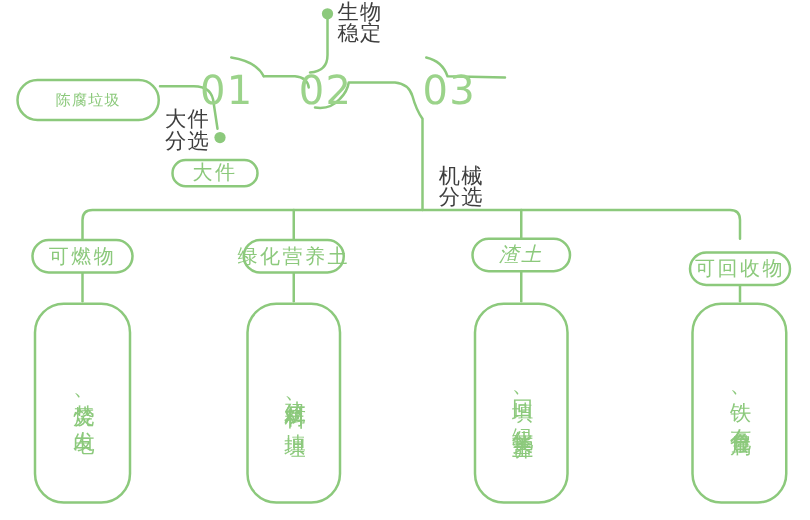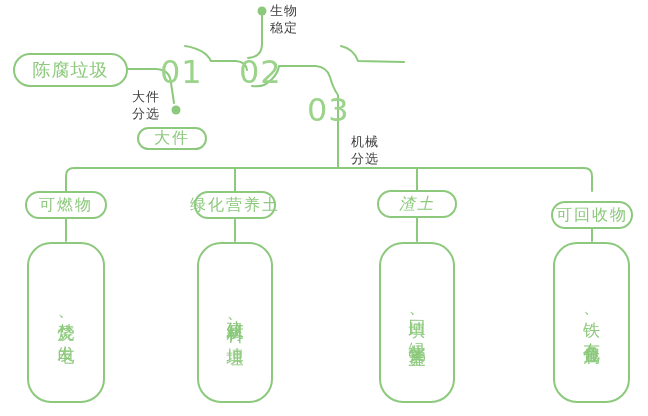--- a/index.html
+++ b/index.html
@@ -10,34 +10,34 @@
   }
   .stage{position:absolute;left:0;top:0;width:648px;height:416px;}
   .wires{position:absolute;left:0;top:0;pointer-events:none;}
 
   .pill{
     position:absolute;box-sizing:border-box;
     border:2px solid var(--green);border-radius:20px;
     color:var(--green);display:flex;align-items:center;justify-content:center;
     background:#fff;white-space:nowrap;
   }
-  .pill.root{left:13px;top:53px;width:115px;height:34px;font-size:18px;letter-spacing:1px;justify-content:center;}
+  .pill.root{left:13px;top:63px;width:115px;height:34px;font-size:12px;letter-spacing:1px;justify-content:center;}
   .pill.small{height:28px;font-size:16px;letter-spacing:2px;}
   .pill.bulky{left:137px;top:127px;width:70px;height:23px;font-size:16px;letter-spacing:2px;}
 
   .stepnum{
     position:absolute;top:53px;width:40px;text-align:center;
     font-size:32px;color:var(--numgreen);letter-spacing:1px;
   }
   .stepnum.n1{left:160px;}
   .stepnum.n2{left:239px;}
-  .stepnum.n3{left:307px;margin-top:38px;}
+  .stepnum.n3{left:338px;}
 
   .darklabel{
-    position:absolute;color:var(--dark);font-size:13px;line-height:17px;
+    position:absolute;color:var(--dark);font-size:17px;line-height:17px;
     white-space:pre-line;letter-spacing:1px;text-align:center;
   }
   .lbl-bio{left:270px;top:2px;}
   .lbl-bulky{left:132px;top:88px;}
   .lbl-mech{left:351px;top:85px;margin-top:48px;}
 
   .outbox{
     position:absolute;top:242px;height:161px;box-sizing:border-box;
     border:2px solid var(--green);border-radius:24px;background:#fff;
     display:flex;align-items:center;justify-content:center;

